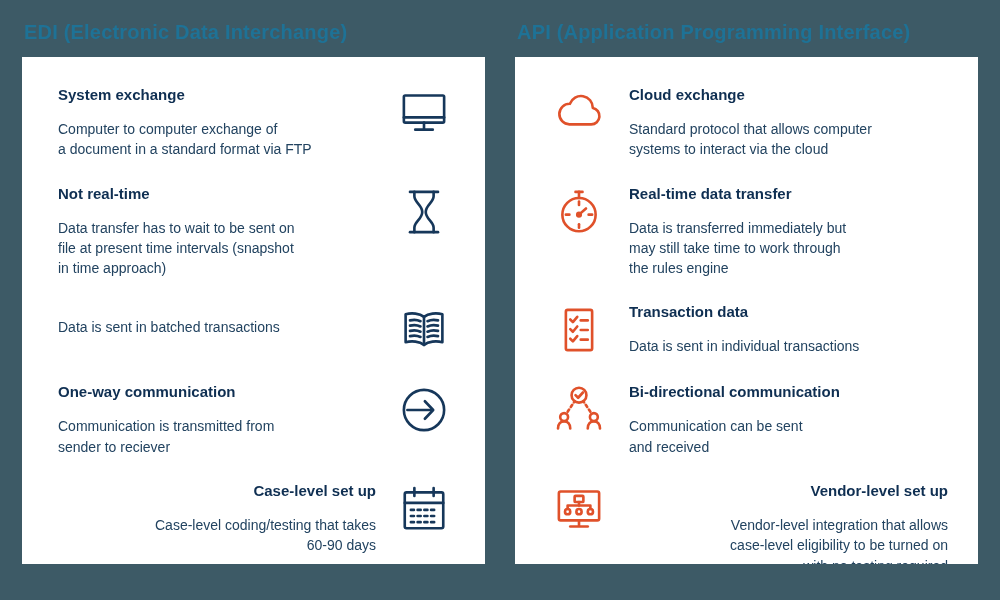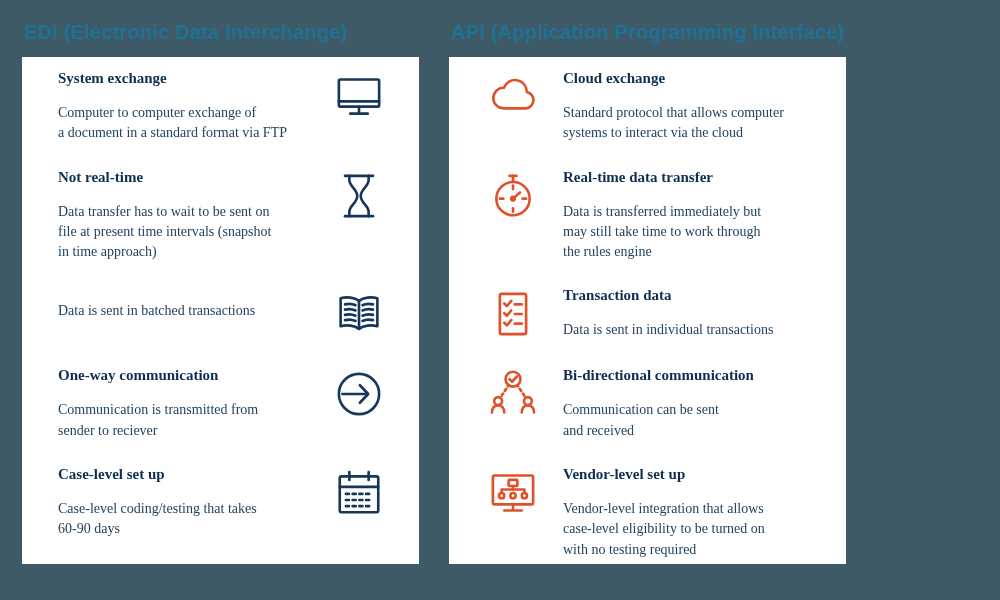--- a/index.html
+++ b/index.html
@@ -3,38 +3,37 @@
 <meta charset="utf-8">
 <style>
   html,body{margin:0;padding:0;}
   body{
     width:1000px;height:600px;
     background:#3d5a66;
     font-family:"Liberation Sans",sans-serif;
     overflow:hidden;
   }
   .wrap{display:flex;gap:30px;padding:0 22px;}
-  .column{width:397px;display:flex;flex-direction:column;}
+  .column{width:463px;display:flex;flex-direction:column;}
   .col-heading{
     color:#1e7296;
     font-weight:bold;
     font-size:20px;
     margin:21px 0 13px 2px;
     letter-spacing:.2px;
   }
   .card{
     background:#ffffff;
     height:507px;
     box-sizing:border-box;
-    padding:12px 30px 24px 36px;
+    padding:28px 30px 24px 36px;
     overflow:hidden;
-    font-family:Liberation Serif, serif;
   }
   .item{display:flex;align-items:flex-start;margin-bottom:24px;}
-  .item:last-child{margin-bottom:0;}
+  .item:last-child{margin-bottom:0;text-align:right;}
   .item-text{flex:1;min-width:0;}
   .item-title{
     font-size:15px;font-weight:bold;color:#0f2f52;line-height:19px;
   }
   .item-desc{
     font-size:14px;color:#224360;line-height:20.3px;margin-top:15px;
     white-space:pre-line;
   }
   .item-icon{flex:0 0 60px;display:flex;justify-content:center;margin-top:0px;}
   .card-edi .item-text{max-width:318px;}

